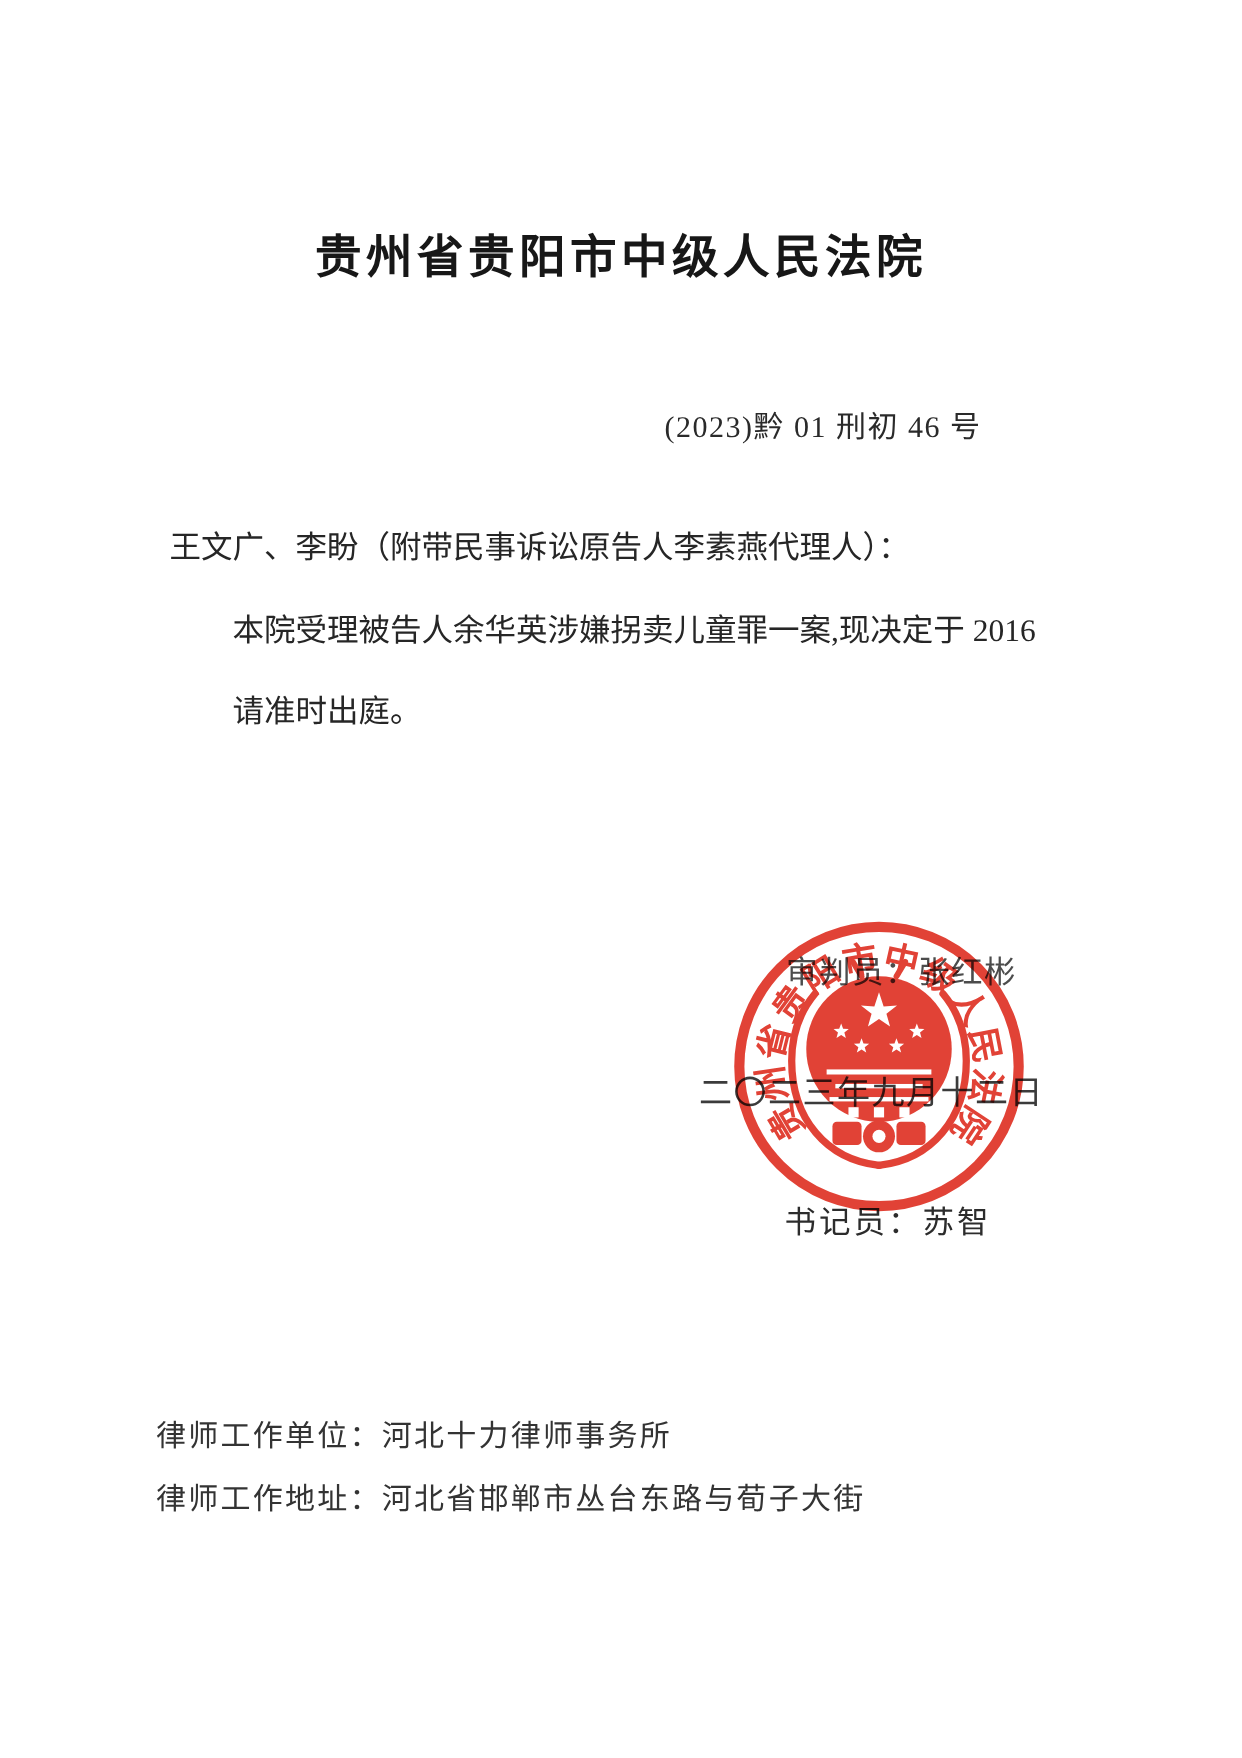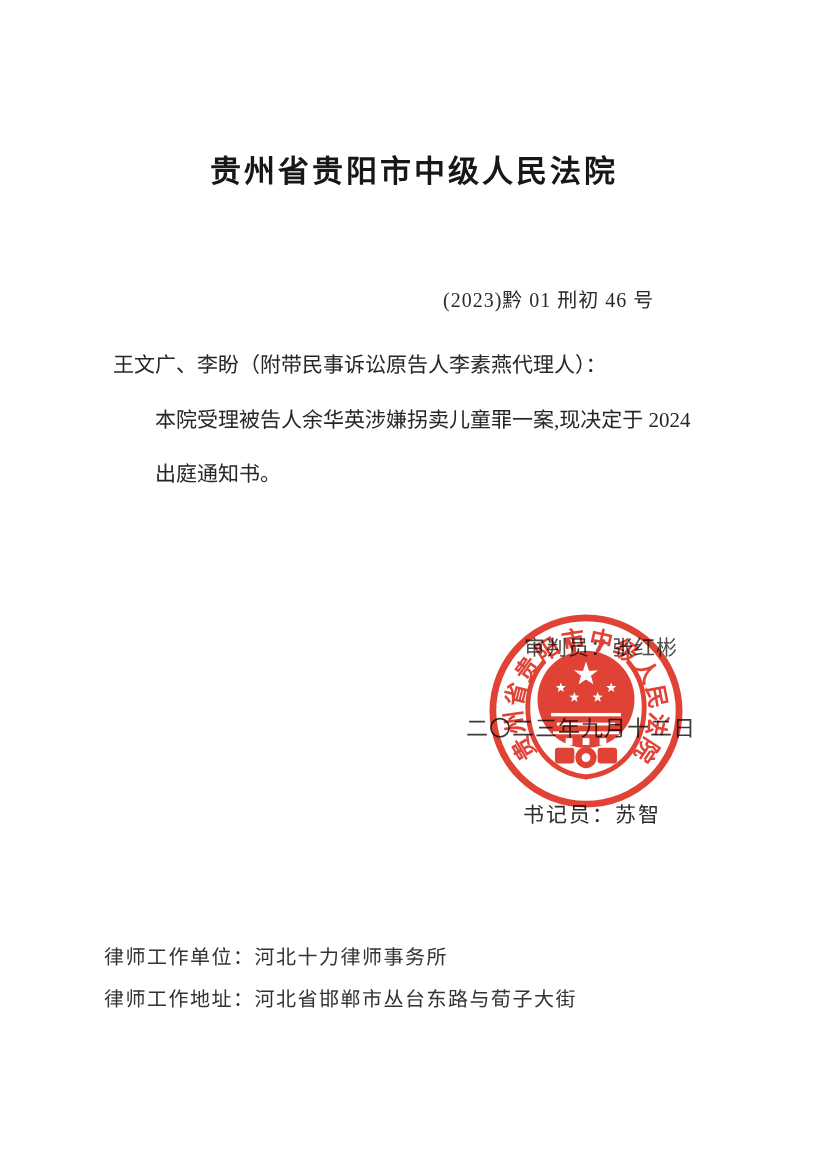--- a/index.html
+++ b/index.html
@@ -16,21 +16,21 @@
     text-align:center;font-size:31px;font-weight:bold;letter-spacing:3px;
     color:#171717;
   }
   .doc-title{
     position:absolute;top:196px;left:0;width:100%;
     text-align:center;font-size:31px;font-weight:bold;letter-spacing:7px;
     color:#171717;
   }
   .case-no{
     position:absolute;top:268px;left:443px;
-    font-size:20px;letter-spacing:1px;color:#2a2a2a;margin-top:16px;
+    font-size:20px;letter-spacing:1px;color:#2a2a2a;
   }
   .body-block{
     position:absolute;left:97px;top:330px;width:634px;
     font-size:21px;line-height:38.5px;color:#262626;
   }
   .body-line{margin:16px;}
   .indent{text-indent:2em;}
   .sig-judge{
     position:absolute;left:524px;top:631px;
     font-size:21px;letter-spacing:1px;color:#4c4c4c;z-index:1;
@@ -62,22 +62,22 @@
 </head>
 <body>
 
 <div class="page">
 
   <div class="court-name">贵州省贵阳市中级人民法院</div>
   <div class="case-no">(2023)黔 01 刑初 46 号</div>
 
   <div class="body-block">
     <p class="body-line">王文广、李盼（附带民事诉讼原告人李素燕代理人）：</p>
-    <p class="body-line indent">本院受理被告人余华英涉嫌拐卖儿童罪一案,现决定于 2024</p>
-    <p class="body-line indent">出庭通知书。</p>
+    <p class="body-line indent">本院受理被告人余华英涉嫌拐卖儿童罪一案,现决定于 2016</p>
+    <p class="body-line indent">请准时出庭。</p>
   </div>
 
   <div class="sig-judge">审判员：张红彬</div>
   <div class="sig-date">二〇二三年九月十二日</div>
   <div class="sig-clerk">书记员：苏智</div>
 
   <div class="seal">
     <svg viewBox="0 0 200 200" xmlns="http://www.w3.org/2000/svg" aria-hidden="true">
       <defs>
         <path id="sealArc" d="M 53.33 146.67 A 66 66 0 1 1 146.67 146.67" fill="none"></path>

